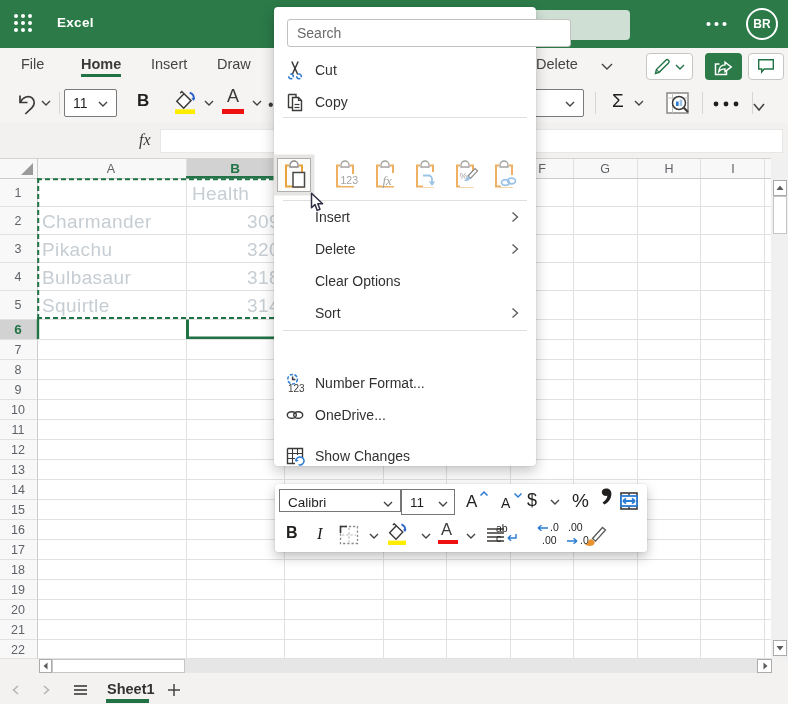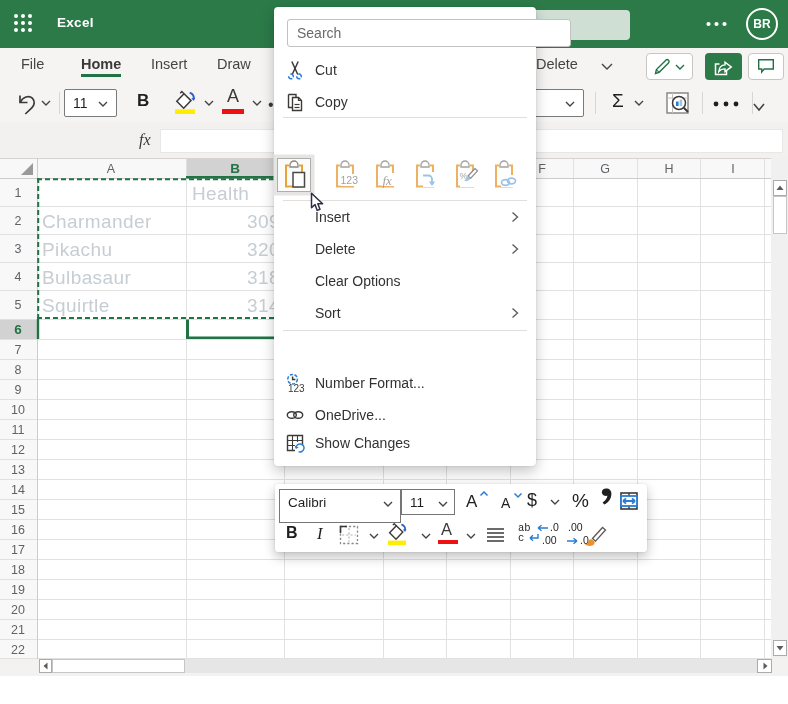--- a/index.html
+++ b/index.html
@@ -322,20 +322,43 @@
         </svg>
     </div>
     <div class="sbtn" style="left:52px; top:0; width:133px; height:14px; border-color:#c6c6c6;"></div>
     <div class="sbtn" style="left:757px; top:0; width:15px; height:14px;">
       <svg width="13" height="12" style="position:absolute;left:1px;top:0">
           <path d="M4.5 2.5 L8.5 6 L4.5 9.5 Z" fill="#5c5c5c"></path>
         </svg>
     </div>
   </div>
 
+  <div id="sheetbar">
+    <svg class="abs" style="left:10px; top:8px;" width="12" height="12">
+        <path d="M8 2 L3.5 6 L8 10" fill="none" stroke="#b8b6b4" stroke-width="1.6"></path>
+      </svg>
+    <svg class="abs" style="left:40px; top:8px;" width="12" height="12">
+        <path d="M4 2 L8.5 6 L4 10" fill="none" stroke="#b8b6b4" stroke-width="1.6"></path>
+      </svg>
+    <svg class="abs" style="left:73px; top:8px;" width="15" height="12">
+        <g stroke="#3b3a39" stroke-width="1.6">
+          <line x1="1" y1="2" x2="14" y2="2"></line>
+          <line x1="1" y1="6" x2="14" y2="6"></line>
+          <line x1="1" y1="10" x2="14" y2="10"></line>
+        </g>
+      </svg>
+    <span class="abs" style="left:107px; top:5px; font-size:14.5px; font-weight:bold; color:#323130;">Sheet1</span>
+    <div class="abs" style="left:106px; top:23px; width:43px; height:4px; background:#217346;"></div>
+    <svg class="abs" style="left:167px; top:7px;" width="14" height="14">
+        <g stroke="#3b3a39" stroke-width="1.4">
+          <line x1="7" y1="1" x2="7" y2="13"></line>
+          <line x1="1" y1="7" x2="13" y2="7"></line>
+        </g>
+      </svg>
+  </div>
 
   <div id="menu">
     <div id="msearch">Search</div>
 
     <div class="mi" style="top:47px;">
       <svg class="ico" viewBox="0 0 20 20">
         <path d="M6.8 1.5 L12.8 14.5" stroke="#3b3a39" stroke-width="1.5" fill="none"></path>
         <path d="M13.2 1.5 L7.2 14.5" stroke="#3b3a39" stroke-width="1.5" fill="none"></path>
         <circle cx="6" cy="16.4" r="2.3" stroke="#2b7cd3" stroke-width="1.5" fill="none" stroke-dasharray="4.6 2.6" transform="rotate(55 6 16.4)"></circle>
         <circle cx="14" cy="16.4" r="2.3" stroke="#2b7cd3" stroke-width="1.5" fill="none" stroke-dasharray="4.6 2.6" transform="rotate(55 14 16.4)"></circle>
@@ -442,38 +465,38 @@
       </svg>
       <span class="lbl">Number Format...</span>
     </div>
     <div class="mi" style="top:392px;">
       <svg class="ico" viewBox="0 0 20 20">
         <ellipse cx="6.8" cy="10" rx="4.5" ry="3.3" fill="none" stroke="#3b3a39" stroke-width="1.45"></ellipse>
         <ellipse cx="13.2" cy="10" rx="4.5" ry="3.3" fill="none" stroke="#3b3a39" stroke-width="1.45"></ellipse>
       </svg>
       <span class="lbl">OneDrive...</span>
     </div>
-    <div class="mi" style="top:420px;text-align:right;">
+    <div class="mi" style="top:433px;text-align:right;">
       <svg class="ico" viewBox="0 0 20 20">
         <path d="M2.5 2.5 H17.5 V12 M2.5 2.5 V17.5 H10" fill="none" stroke="#3b3a39" stroke-width="1.4"></path>
         <path d="M2.5 7.5 H17.5 M2.5 12.5 H10 M7.5 2.5 V17.5 M12.5 2.5 V9" stroke="#3b3a39" stroke-width="1.1" fill="none"></path>
         <path d="M11 15 A4 4 0 1 1 13.5 18.6" fill="none" stroke="#2b7cd3" stroke-width="1.5"></path>
         <path d="M10 12.8 L10.8 16 L13.8 14.6 Z" fill="#2b7cd3"></path>
       </svg>
       <span class="lbl">Show Changes</span>
     </div>
   </div>
 
   <svg class="abs" style="left:310px; top:192px; z-index:30;" width="15" height="21" viewBox="0 0 15 21">
     <path d="M1.5 1.2 L1.5 15.8 L5 12.6 L7.2 18.4 L10 17.3 L7.8 11.7 L12.6 11.7 Z" fill="#fff" stroke="#2e2e44" stroke-width="1.5" stroke-linejoin="round"></path>
   </svg>
 
   <div id="fmtbar">
 
-    <div class="abs" style="left:4px; top:5px; width:122px; height:34px; border:1px solid #767676; background:#fff;">
+    <div class="abs" style="left:4px; top:5px; width:122px; height:23px; border:1px solid #767676; background:#fff;">
       <span style="position:absolute; left:8px; top:5px; font-size:13.5px; color:#201f1e;">Calibri</span>
       <svg style="position:absolute; right:6px; top:10px;" width="12" height="8">
           <path class="chev" d="M2 2 L6 6 L10 2"></path>
         </svg>
     </div>
     <div class="abs" style="left:126px; top:5px; width:54px; height:26px; border:1px solid #767676; background:#fff;">
       <span style="position:absolute; left:8px; top:5px; font-size:13.5px; color:#201f1e;">11</span>
       <svg style="position:absolute; right:5px; top:10px;" width="12" height="8">
           <path class="chev" d="M2 2 L6 6 L10 2"></path>
         </svg>
@@ -530,21 +553,21 @@
         <path class="chev" d="M2 2 L6 6 L10 2"></path>
       </svg>
     <svg class="abs" style="left:211px; top:43px;" width="19" height="15">
         <g stroke="#3b3a39" stroke-width="1.5">
           <line x1="1" y1="2" x2="18" y2="2"></line>
           <line x1="1" y1="6" x2="18" y2="6"></line>
           <line x1="1" y1="10" x2="18" y2="10"></line>
           <line x1="1" y1="14" x2="18" y2="14"></line>
         </g>
       </svg>
-    <div class="abs" style="left:243px; top:39px; width:24px; height:24px; font-size:10.5px; color:#201f1e; line-height:10px;font-family:Liberation Mono, monospace;">
+    <div class="abs" style="left:221px; top:39px; width:24px; height:24px; font-size:10.5px; color:#201f1e; line-height:10px;">
       ab<br>c<svg style="position:absolute; left:8px; top:9px;" width="14" height="12" viewBox="0 0 14 12">
           <path d="M12 2 V6 H4 M4 6 L7 3.2 M4 6 L7 8.8" fill="none" stroke="#2b7cd3" stroke-width="1.4"></path>
         </svg>
     </div>
     <div class="abs" style="left:262px; top:39px; width:26px; height:24px; font-size:10.5px; color:#201f1e;">
       <svg style="position:absolute; left:0; top:1px;" width="13" height="8" viewBox="0 0 13 8">
           <path d="M1 4 H11 M1 4 L4.5 1.2 M1 4 L4.5 6.8" fill="none" stroke="#2b7cd3" stroke-width="1.4"></path>
         </svg>
       <span style="position:absolute; left:13px; top:-2px;">.0</span>
       <span style="position:absolute; left:5px; top:11px;">.00</span>

